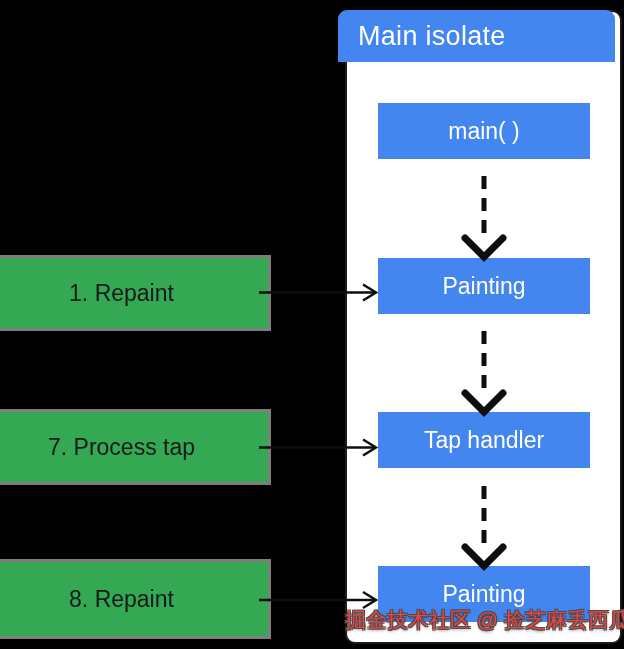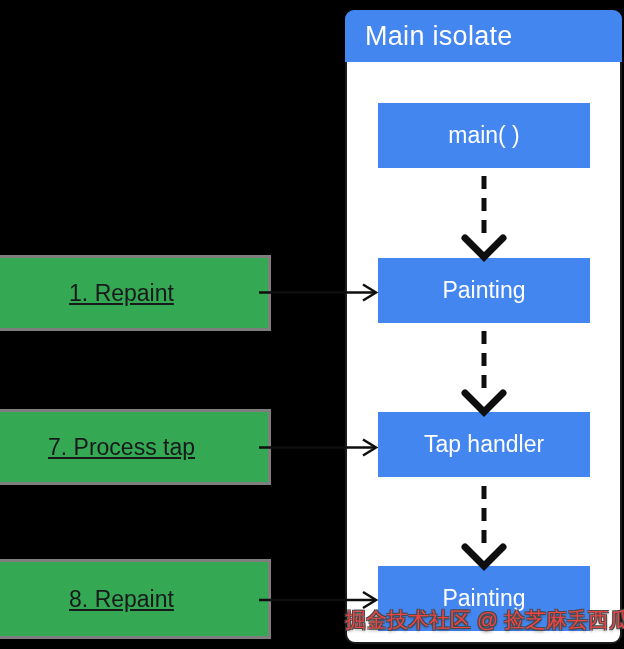--- a/index.html
+++ b/index.html
@@ -22,41 +22,41 @@
     top: 10px;
     width: 277px;
     height: 634px;
     background: #ffffff;
     border: 2px solid #1c1c1c;
     border-radius: 10px;
     box-sizing: border-box;
   }
   .panel-header {
     position: absolute;
-    left: 345px;
+    left: 338px;
     top: 10px;
     width: 277px;
     height: 52px;
     background: #4486f0;
     border-radius: 9px 9px 0 0;
     box-sizing: border-box;
     display: flex;
     align-items: center;
     padding-left: 20px;
     color: #ffffff;
     font-size: 27px;
     letter-spacing: 0.3px;
     z-index: 10;
   }
   
   .flow-node {
     position: absolute;
     left: 378px;
     width: 212px;
-    height: 65px;
+    height: 56px;
     background: #4486f0;
     display: flex;
     align-items: center;
     justify-content: center;
     color: #ffffff;
     font-size: 23px;
     z-index: 12;
   }
   #node-main      { top: 103px; }
   #node-painting1 { top: 258px; }
@@ -74,21 +74,21 @@
     display: flex;
     align-items: center;
     justify-content: center;
     color: #17191b;
     font-size: 23px;
     z-index: 12;
   }
   #event-1 { top: 255px; }
   #event-2 { top: 409px; }
   #event-3 { top: 559px; height: 74px; }
-  .event-box .label { transform: translateX(-12px); text-decoration: underline; }
+  .event-box .label { transform: translateX(-12px); }
   
   #arrows {
     position: absolute;
     left: 0;
     top: 0;
     z-index: 30;
     pointer-events: none;
   }
   
   .watermark {

